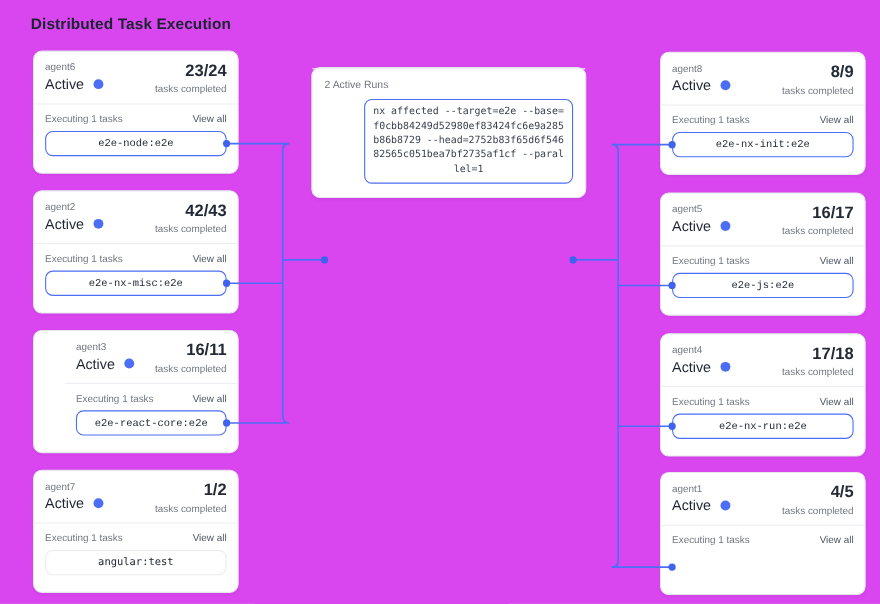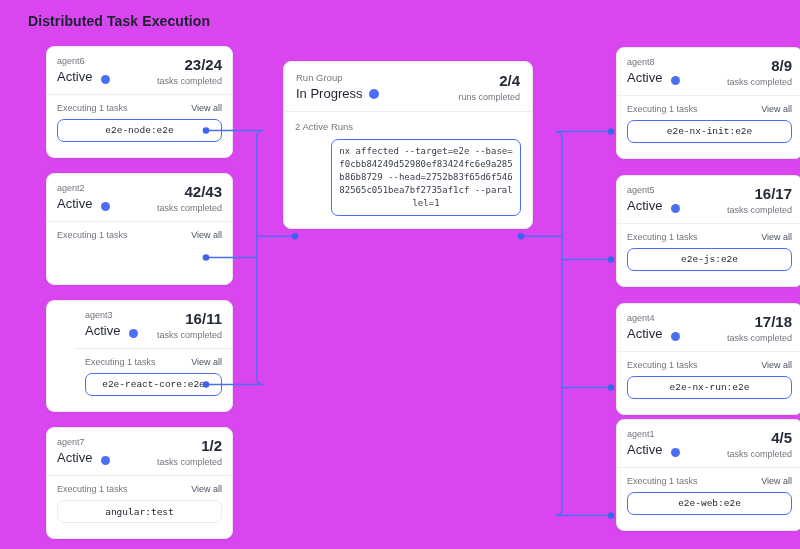--- a/index.html
+++ b/index.html
@@ -4,33 +4,33 @@
 <style>
   * { margin:0; padding:0; box-sizing:border-box; }
   html,body { background:#fff; }
   body { font-family:"Liberation Sans", sans-serif; color:#1f2533; }
   #stage { position:relative; width:800px; height:549px; background:#d946ef; overflow:hidden; }
 
   .page-title { position:absolute; left:28px; top:13px; font-size:14px; font-weight:700; color:#1b2330; letter-spacing:.1px; }
 
   .card { position:absolute; background:#fff; border:1px solid #e5e7eb; border-radius:8px;
           box-shadow:0 1px 3px rgba(16,24,40,.05); }
-  .agent-card { width:187px; height:112px;margin-left:16px; }
+  .agent-card { width:187px; height:112px; }
   .pos-l0 { left:30px; top:46px; }
   .pos-l1 { left:30px; top:173px; }
   .pos-l2 { left:30px; top:300px;padding-left:28px; }
   .pos-l3 { left:30px; top:427px; }
   .pos-r0 { left:600px; top:47px; }
   .pos-r1 { left:600px; top:175px; }
   .pos-r2 { left:600px; top:303px; }
-  .pos-r3 { left:600px; top:419px; }
+  .pos-r3 { left:600px; top:429px; }
 
   .agent-header { display:flex; justify-content:space-between; align-items:flex-start; padding:9px 10px 8px; }
   .agent-name { font-size:9px; color:#71767f; margin-bottom:3px; }
-  .agent-status { font-size:13px; font-weight:400; color:#1f2533; display:flex; align-items:flex-end; gap:9px; }
+  .agent-status { font-size:13px; font-weight:400; color:#1f2533; display:flex; align-items:center; gap:9px; }
   .status-dot { width:9px; height:9px; border-radius:50%; background:#4c6ef5; display:inline-block; }
   .agent-hdr-right { text-align:right; }
   .fraction { font-size:15px; font-weight:600; color:#242b38; }
   .caption { font-size:9px; color:#71767f; margin-top:3px; }
   .divider { height:1px; background:#eceef2; width:100%; }
 
   .agent-body { padding:8px 10px 11px; }
   .exec-row { display:flex; justify-content:space-between; align-items:baseline; }
   .exec-label { font-size:9px; color:#71767f; }
   .view-all { font-size:9px; color:#4b5563; cursor:pointer; }
@@ -97,20 +97,21 @@
         <div class="fraction">42/43</div>
         <div class="caption">tasks completed</div>
       </div>
     </div>
     <div class="divider"></div>
     <div class="agent-body">
       <div class="exec-row">
         <span class="exec-label">Executing 1 tasks</span>
         <a class="view-all">View all</a>
       </div>
+      <div class="task-box linked">e2e-nx-misc:e2e</div>
     </div>
   </div>
 
   <div class="card agent-card pos-l2 col-left">
     <div class="agent-header">
       <div>
         <div class="agent-name">agent3</div>
         <div class="agent-status">
             <span>Active</span>
             <span class="status-dot"></span>
@@ -149,33 +150,20 @@
     <div class="agent-body">
       <div class="exec-row">
         <span class="exec-label">Executing 1 tasks</span>
         <a class="view-all">View all</a>
       </div>
       <div class="task-box plain">angular:test</div>
     </div>
   </div>
 
   <div class="card center-card">
-    <div class="center-header">
-      <div>
-        <div class="rg-label">Run Group</div>
-        <div class="rg-status">
-            <span>In Progress</span>
-            <span class="status-dot"></span>
-          </div>
-      </div>
-      <div class="agent-hdr-right">
-        <div class="fraction">2/4</div>
-        <div class="caption">runs completed</div>
-      </div>
-    </div>
     <div class="divider"></div>
     <div class="center-body">
       <div class="active-runs-label">2 Active Runs</div>
       <div class="run-cmd active">nx affected --target=e2e --base=f0cbb84249d52980ef83424fc6e9a285b86b8729 --head=2752b83f65d6f54682565c051bea7bf2735af1cf --parallel=1</div>
     </div>
   </div>
 
   <div class="card agent-card pos-r0 col-right">
     <div class="agent-header">
       <div>
@@ -261,21 +249,20 @@
         <div class="fraction">4/5</div>
         <div class="caption">tasks completed</div>
       </div>
     </div>
     <div class="divider"></div>
     <div class="agent-body">
       <div class="exec-row">
         <span class="exec-label">Executing 1 tasks</span>
         <a class="view-all">View all</a>
       </div>
-      <div class="task-box linked">e2e-web:e2e</div>
     </div>
   </div>
 
   <svg id="wires" viewBox="0 0 800 549">
       <path d="M 206 130.5 H 263 Q 257 130.5 257 136.5 V 378.5 Q 257 384.5 263 384.5 H 206" fill="none" stroke="#4c6ef5" stroke-width="1.5" stroke-linecap="round"></path>
       <line x1="257" y1="257.5" x2="206" y2="257.5" stroke="#4c6ef5" stroke-width="1.5" stroke-linecap="round"></line>
       <line x1="257" y1="236.28125" x2="295" y2="236.28125" stroke="#4c6ef5" stroke-width="1.5" stroke-linecap="round"></line>
       <circle cx="206" cy="130.5" r="3.3" fill="#3f63ee"></circle>
       <circle cx="206" cy="257.5" r="3.3" fill="#3f63ee"></circle>
       <circle cx="206" cy="384.5" r="3.3" fill="#3f63ee"></circle>

